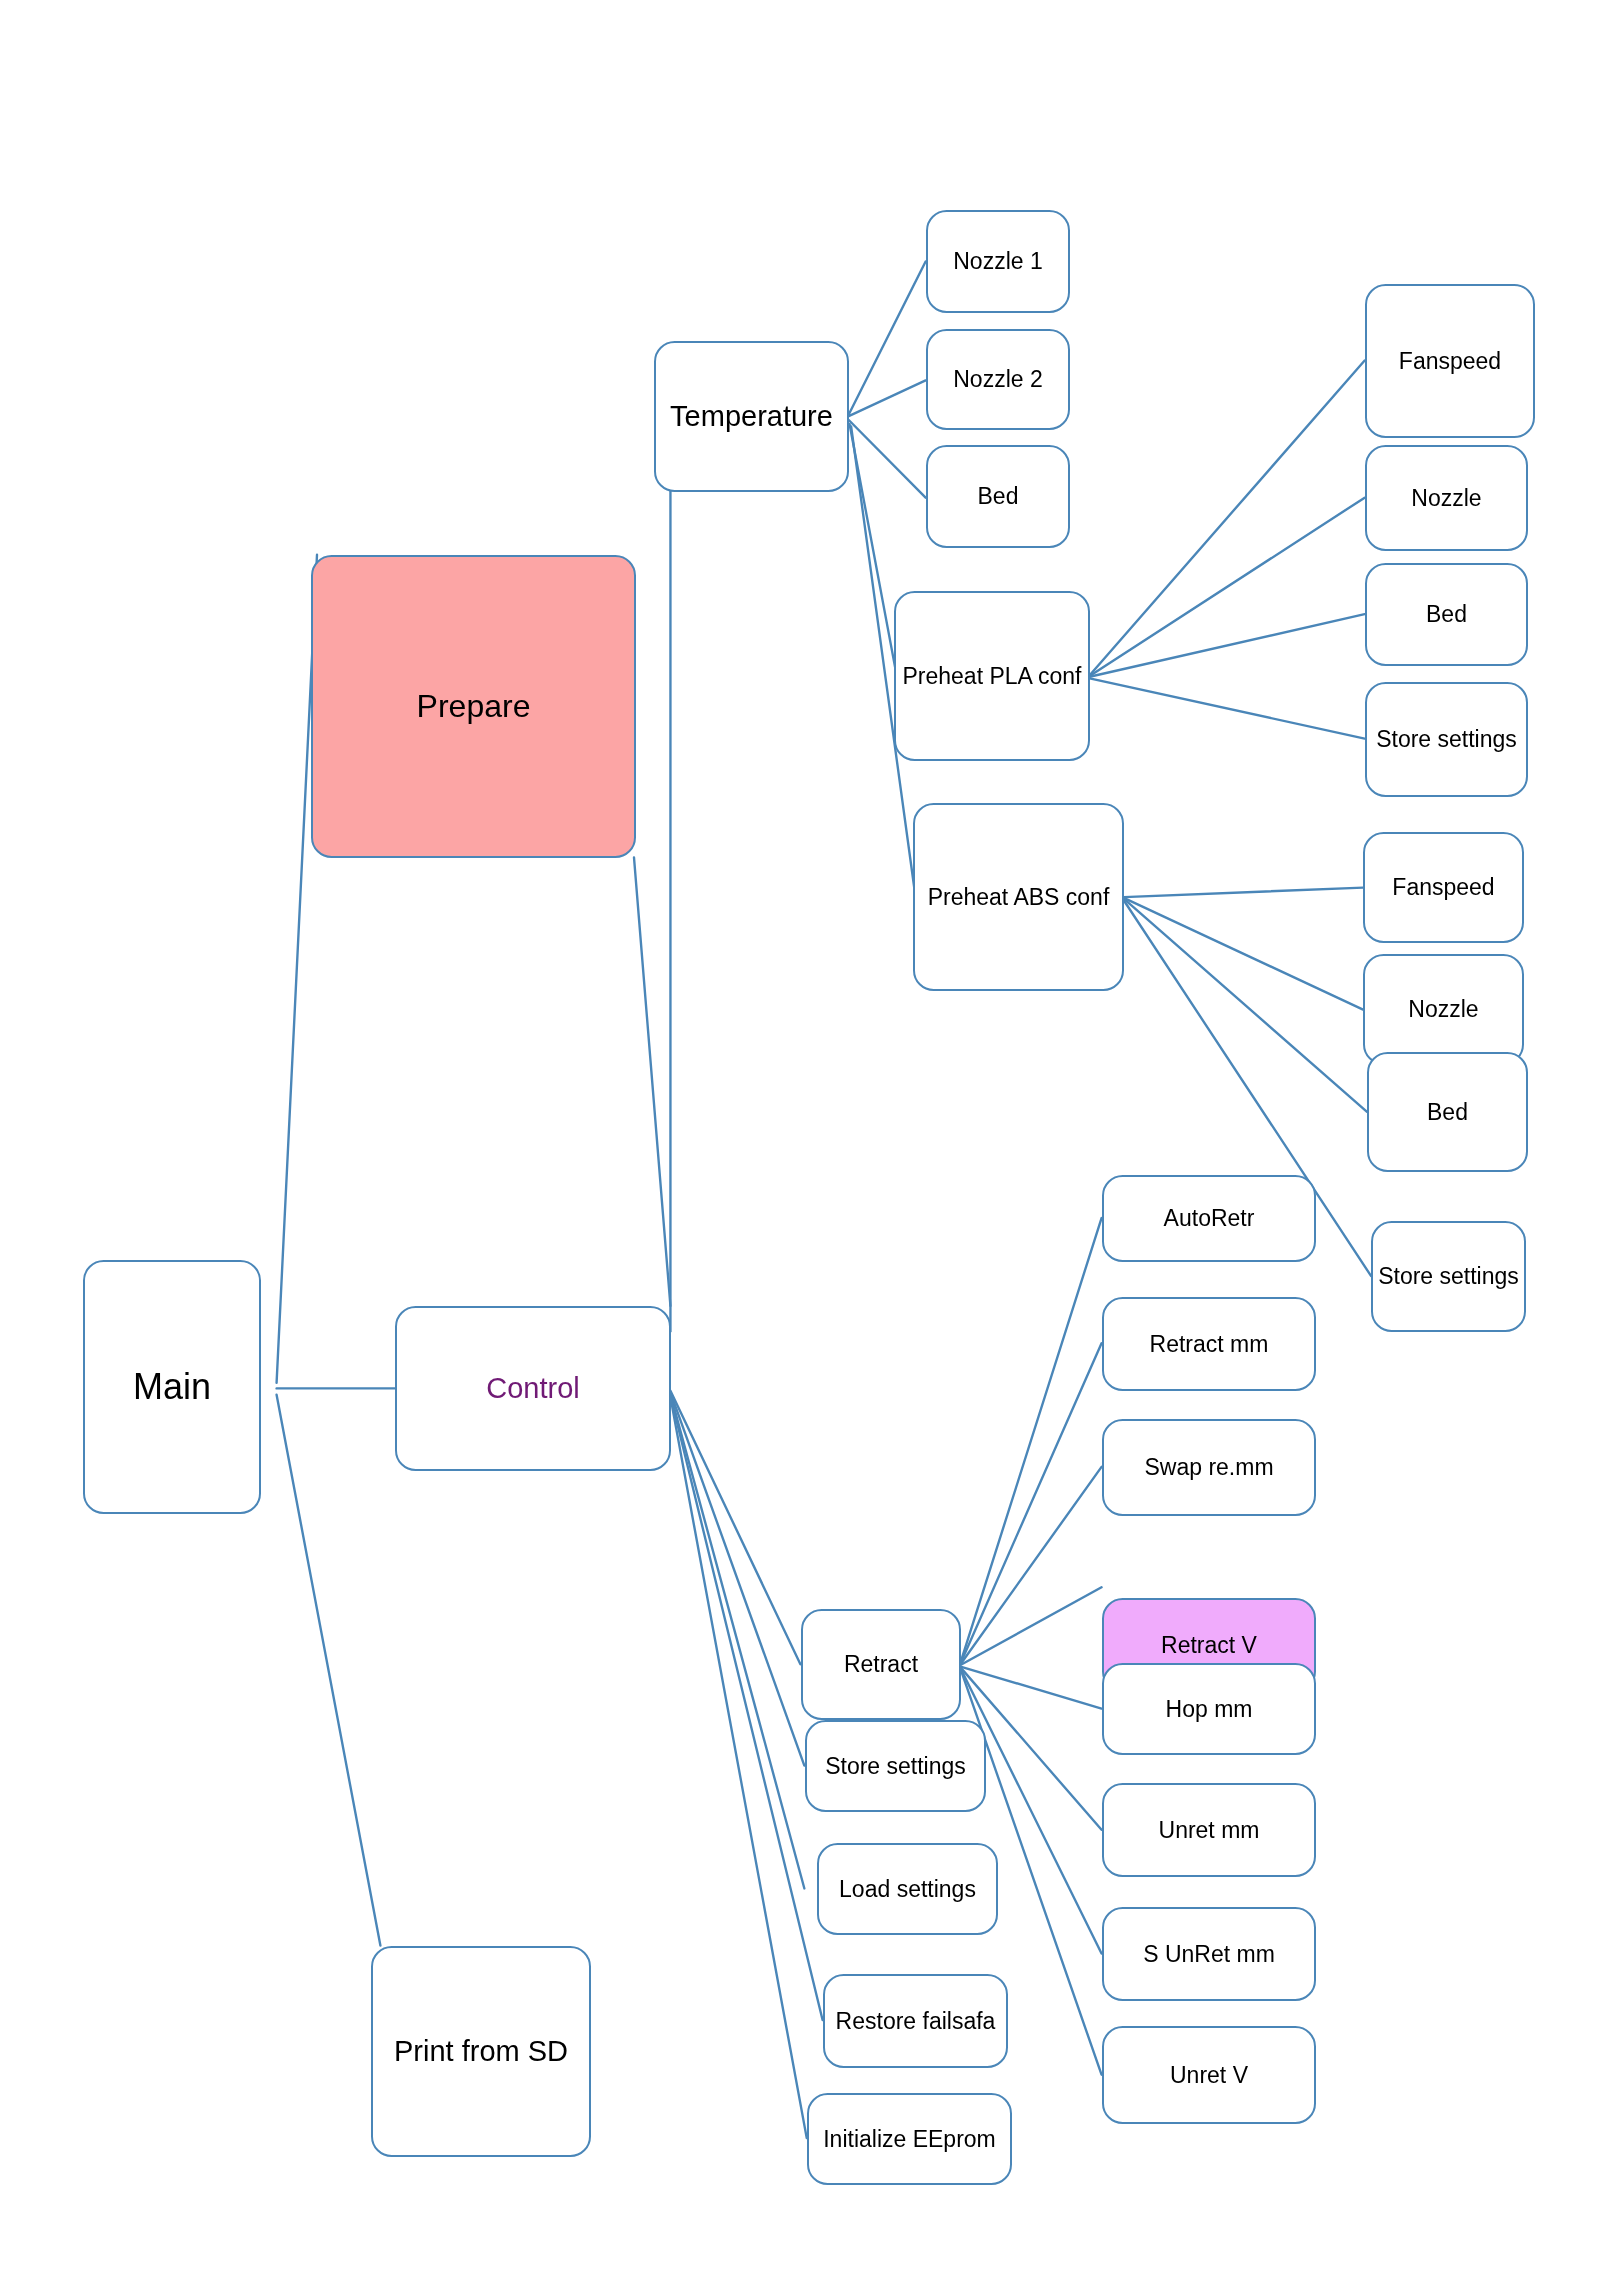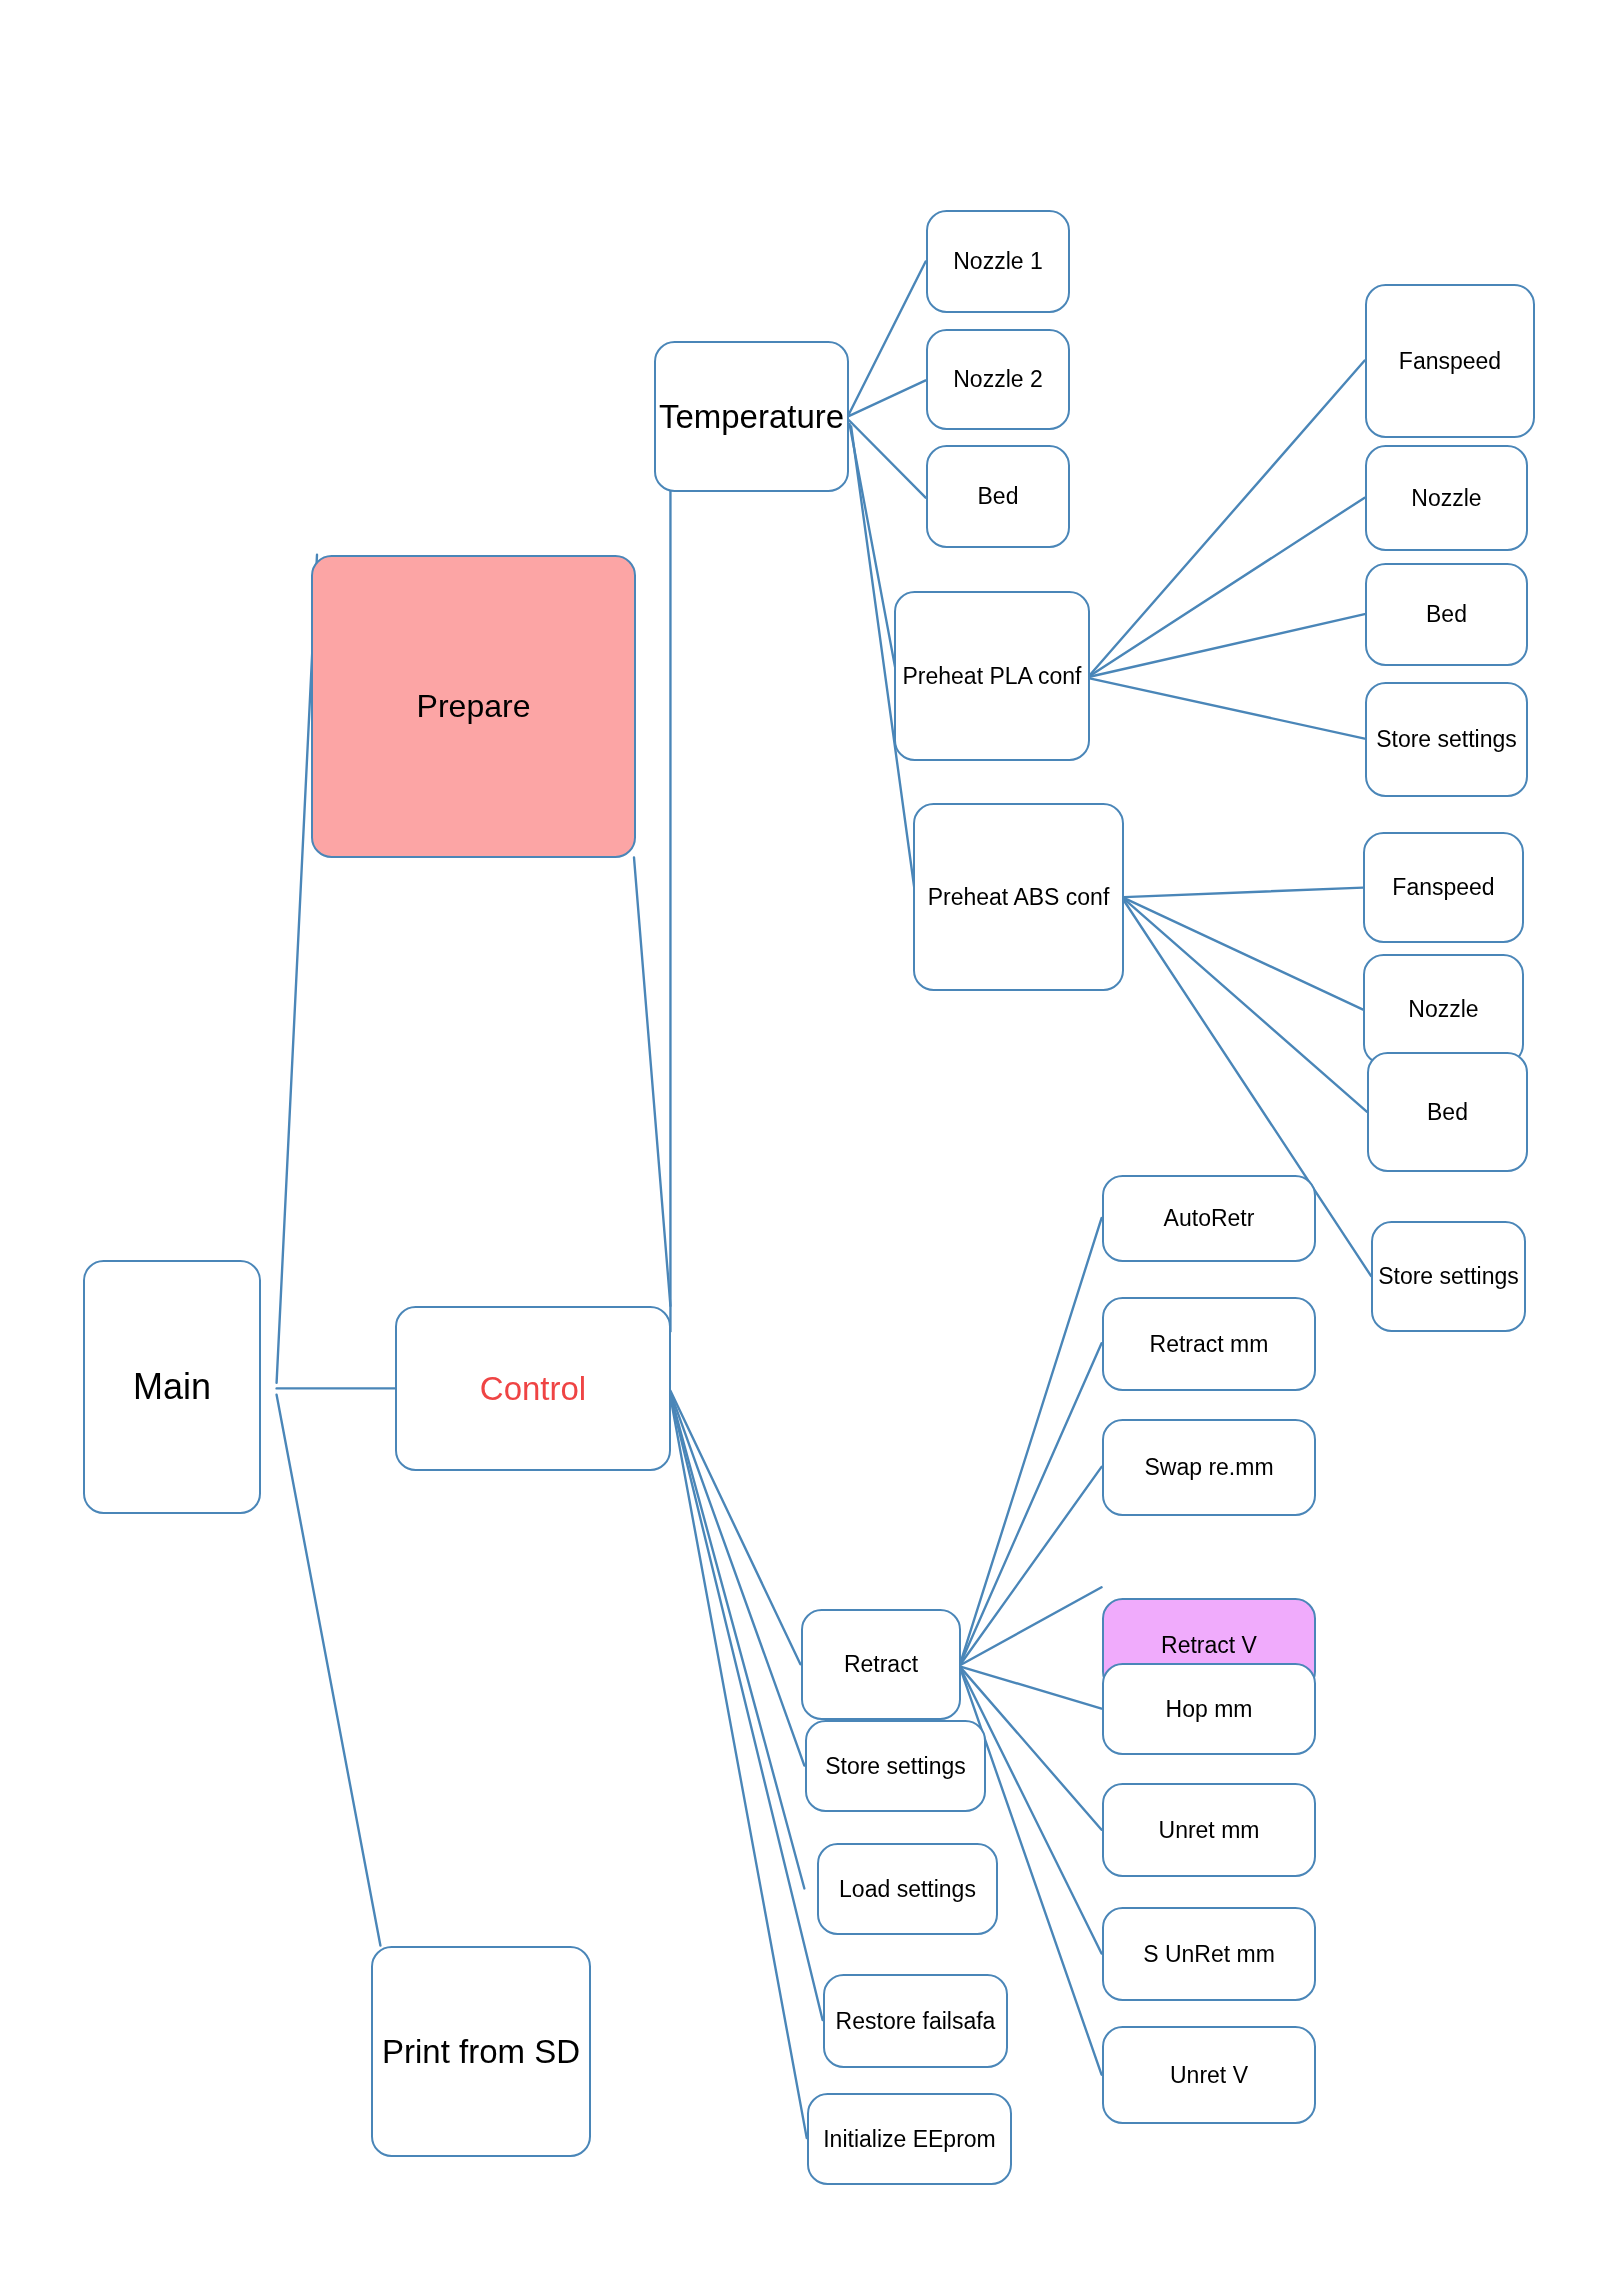--- a/index.html
+++ b/index.html
@@ -27,21 +27,21 @@
     align-items:center;
     justify-content:center;
     text-align:left;
     color:#000000;
     line-height:1.15;
     padding:1.6px 4.8px;
     z-index:2;
   }
   .node.sz-root{font-size:36px;}
   .node.sz-big{font-size:32px;}
-  .node.sz-mid{font-size:33px;}
+  .node.sz-mid{font-size:29px;}
   .node.sz-sm{font-size:23px;}
 </style>
 </head>
 <body>
 
 <div id="canvas">
 
   <svg id="edges" viewBox="0 0 2048 2896" xmlns="http://www.w3.org/2000/svg">
       <path d="M 349 1745 L 400 700" stroke="#4a86b8" stroke-width="3" fill="none" stroke-linecap="round"></path>
       <path d="M 349 1752 L 498 1752" stroke="#4a86b8" stroke-width="3" fill="none" stroke-linecap="round"></path>
@@ -73,21 +73,21 @@
       <path d="M 1212 2101 L 1390 2003" stroke="#4a86b8" stroke-width="3" fill="none" stroke-linecap="round"></path>
       <path d="M 1212 2103 L 1390 2156" stroke="#4a86b8" stroke-width="3" fill="none" stroke-linecap="round"></path>
       <path d="M 1212 2104 L 1390 2309" stroke="#4a86b8" stroke-width="3" fill="none" stroke-linecap="round"></path>
       <path d="M 1212 2105 L 1390 2465" stroke="#4a86b8" stroke-width="3" fill="none" stroke-linecap="round"></path>
       <path d="M 1212 2106 L 1390 2618" stroke="#4a86b8" stroke-width="3" fill="none" stroke-linecap="round"></path>
     </svg>
 
   <div id="node-layer">
       <div class="node sz-root" style="left: 83px; top: 1260px; width: 178px; height: 254px; border-color: rgb(74, 134, 184); background: rgb(255, 255, 255); color: rgb(0, 0, 0);">Main</div>
       <div class="node sz-big" style="left: 311px; top: 555px; width: 325px; height: 303px; border-color: rgb(74, 134, 184); background: #fca5a5; color: rgb(0, 0, 0);">Prepare</div>
-      <div class="node sz-mid" style="left: 395px; top: 1306px; width: 276px; height: 165px; border-color: rgb(74, 134, 184); background: rgb(255, 255, 255); color: #ef4444;">Control</div>
+      <div class="node sz-mid" style="left: 395px; top: 1306px; width: 276px; height: 165px; border-color: rgb(74, 134, 184); background: rgb(255, 255, 255); color: #701a75;">Control</div>
       <div class="node sz-mid" style="left: 371px; top: 1946px; width: 220px; height: 211px; border-color: rgb(74, 134, 184); background: rgb(255, 255, 255); color: rgb(0, 0, 0);">Print from SD</div>
       <div class="node sz-mid" style="left: 654px; top: 341px; width: 195px; height: 151px; border-color: rgb(74, 134, 184); background: rgb(255, 255, 255); color: rgb(0, 0, 0);">Temperature</div>
       <div class="node sz-sm" style="left: 926px; top: 210px; width: 144px; height: 103px; border-color: rgb(74, 134, 184); background: rgb(255, 255, 255); color: rgb(0, 0, 0);">Nozzle 1</div>
       <div class="node sz-sm" style="left: 926px; top: 329px; width: 144px; height: 101px; border-color: rgb(74, 134, 184); background: rgb(255, 255, 255); color: rgb(0, 0, 0);">Nozzle 2</div>
       <div class="node sz-sm" style="left: 926px; top: 445px; width: 144px; height: 103px; border-color: rgb(74, 134, 184); background: rgb(255, 255, 255); color: rgb(0, 0, 0);">Bed</div>
       <div class="node sz-sm" style="left: 894px; top: 591px; width: 196px; height: 170px; border-color: rgb(74, 134, 184); background: rgb(255, 255, 255); color: rgb(0, 0, 0);">Preheat PLA conf</div>
       <div class="node sz-sm" style="left: 1365px; top: 284px; width: 170px; height: 154px; border-color: rgb(74, 134, 184); background: rgb(255, 255, 255); color: rgb(0, 0, 0);">Fanspeed</div>
       <div class="node sz-sm" style="left: 1365px; top: 445px; width: 163px; height: 106px; border-color: rgb(74, 134, 184); background: rgb(255, 255, 255); color: rgb(0, 0, 0);">Nozzle</div>
       <div class="node sz-sm" style="left: 1365px; top: 563px; width: 163px; height: 103px; border-color: rgb(74, 134, 184); background: rgb(255, 255, 255); color: rgb(0, 0, 0);">Bed</div>
       <div class="node sz-sm" style="left: 1365px; top: 682px; width: 163px; height: 115px; border-color: rgb(74, 134, 184); background: rgb(255, 255, 255); color: rgb(0, 0, 0);">Store settings</div>

